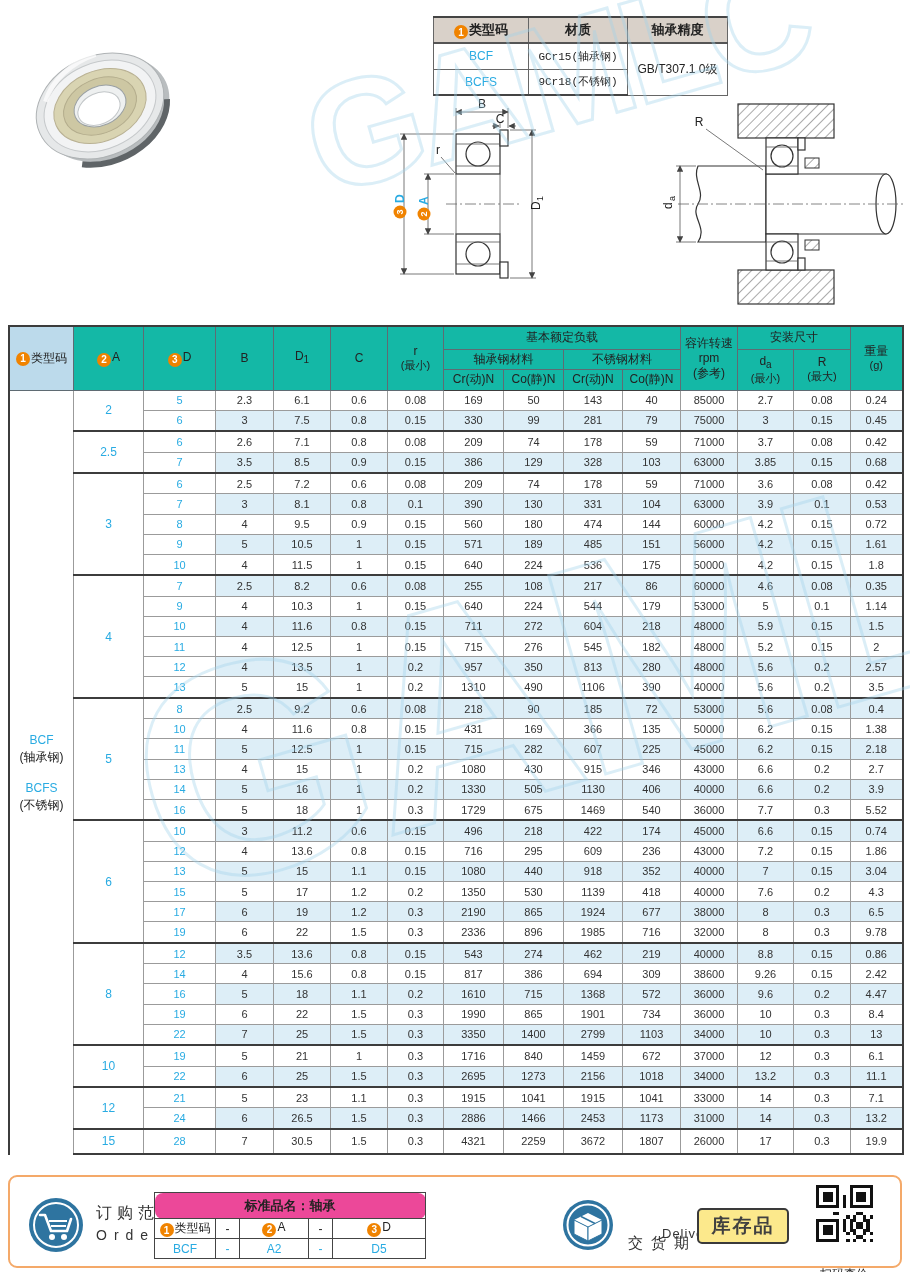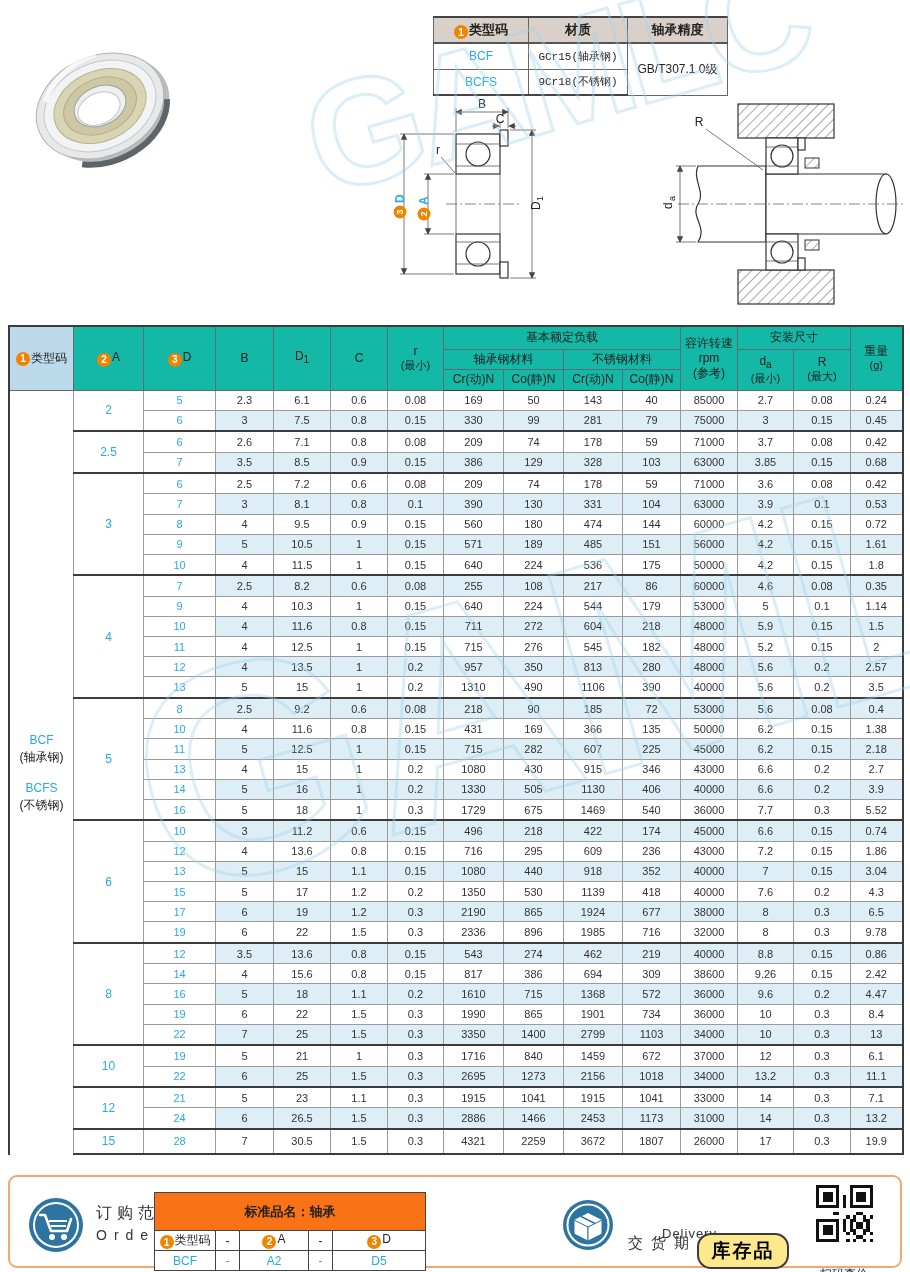--- a/index.html
+++ b/index.html
@@ -60,27 +60,27 @@
   .mt tr.gs td{border-top:2px solid #3c3c3c;}
   .hsmall{font-size:11px;line-height:1.2;}
 
   
   .obox{left:8px;top:1175px;width:894px;height:93px;box-sizing:border-box;
         border:2.5px solid #f4a969;border-radius:9px;background:#fff;z-index:3;}
   .olabel{position:absolute;left:86px;top:26px;font-size:16px;letter-spacing:5px;color:#333;}
   .olabel2{position:absolute;left:86px;top:50px;font-size:14px;letter-spacing:7px;color:#333;}
   .otable{position:absolute;left:144px;top:15px;border-collapse:collapse;table-layout:fixed;}
   .otable th,.otable td{border:1px solid #444;text-align:center;box-sizing:border-box;padding:0;}
-  .otable th{font-size:13px;font-weight:bold;height:38px;background:#f97316;}
+  .otable th{font-size:13px;font-weight:bold;height:26px;background:#ec4899;border-radius:8px;}
   .otable td{height:20px;font-size:12px;background:#fff;}
   .dlabel{position:absolute;left:618px;top:26px;font-size:15px;letter-spacing:8px;color:#333;margin-top:31px;}
   .dlabel2{position:absolute;left:652px;top:49px;font-size:13px;letter-spacing:1px;color:#333;}
   .stock{position:absolute;left:687px;top:31px;width:88px;height:32px;background:#fce98c;border:2px solid #3a3a3a;
-         border-radius:14px;display:flex;align-items:center;justify-content:center;
-         font-size:19px;font-weight:bold;letter-spacing:2px;color:#000000;margin-top:25px;}
+         border-radius:5px;display:flex;align-items:center;justify-content:center;
+         font-size:19px;font-weight:bold;letter-spacing:2px;color:#404040;}
   .qrwrap{position:absolute;left:805px;top:8px;width:58px;text-align:center;}
   .qrcap{font-size:12px;color:#222;margin-top:20px;}
 </style>
 </head>
 <body>
 
 <div class="wm wm1">GAMLC</div>
 <div class="wm wm2">GAMLC</div>
 
 <svg class="abs" style="left:22px;top:22px" width="160" height="170" viewBox="0 0 160 170">

